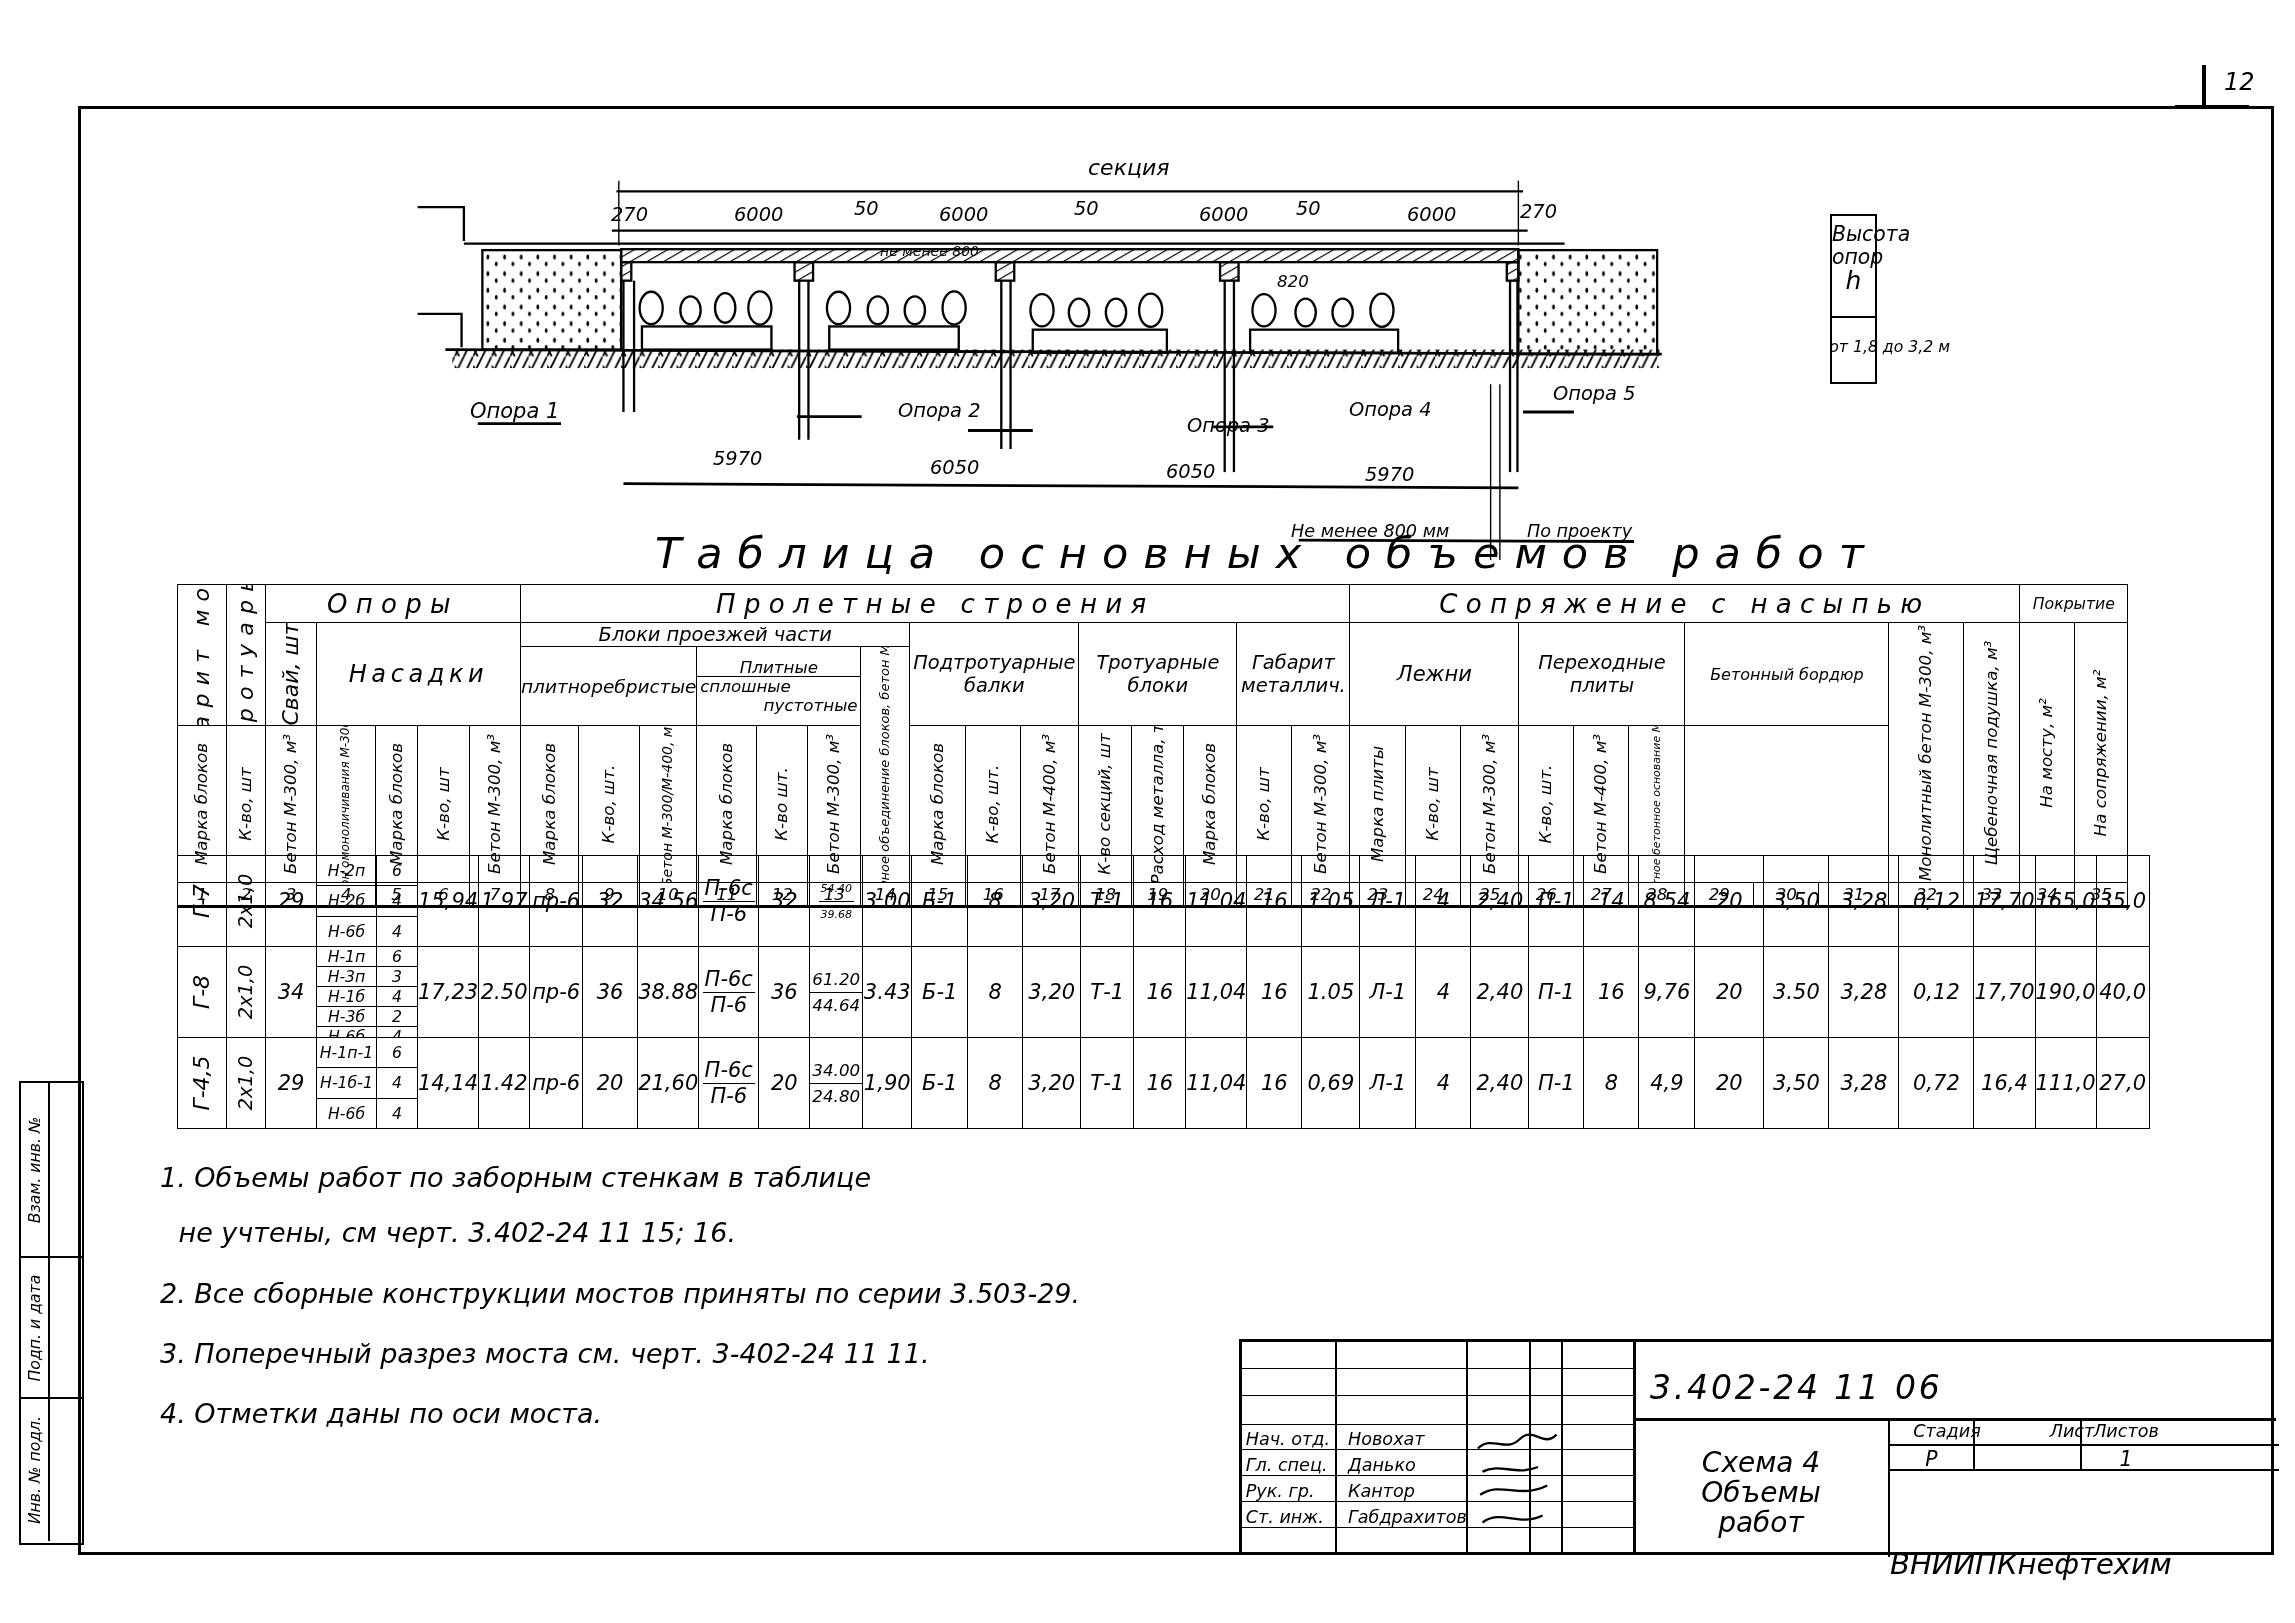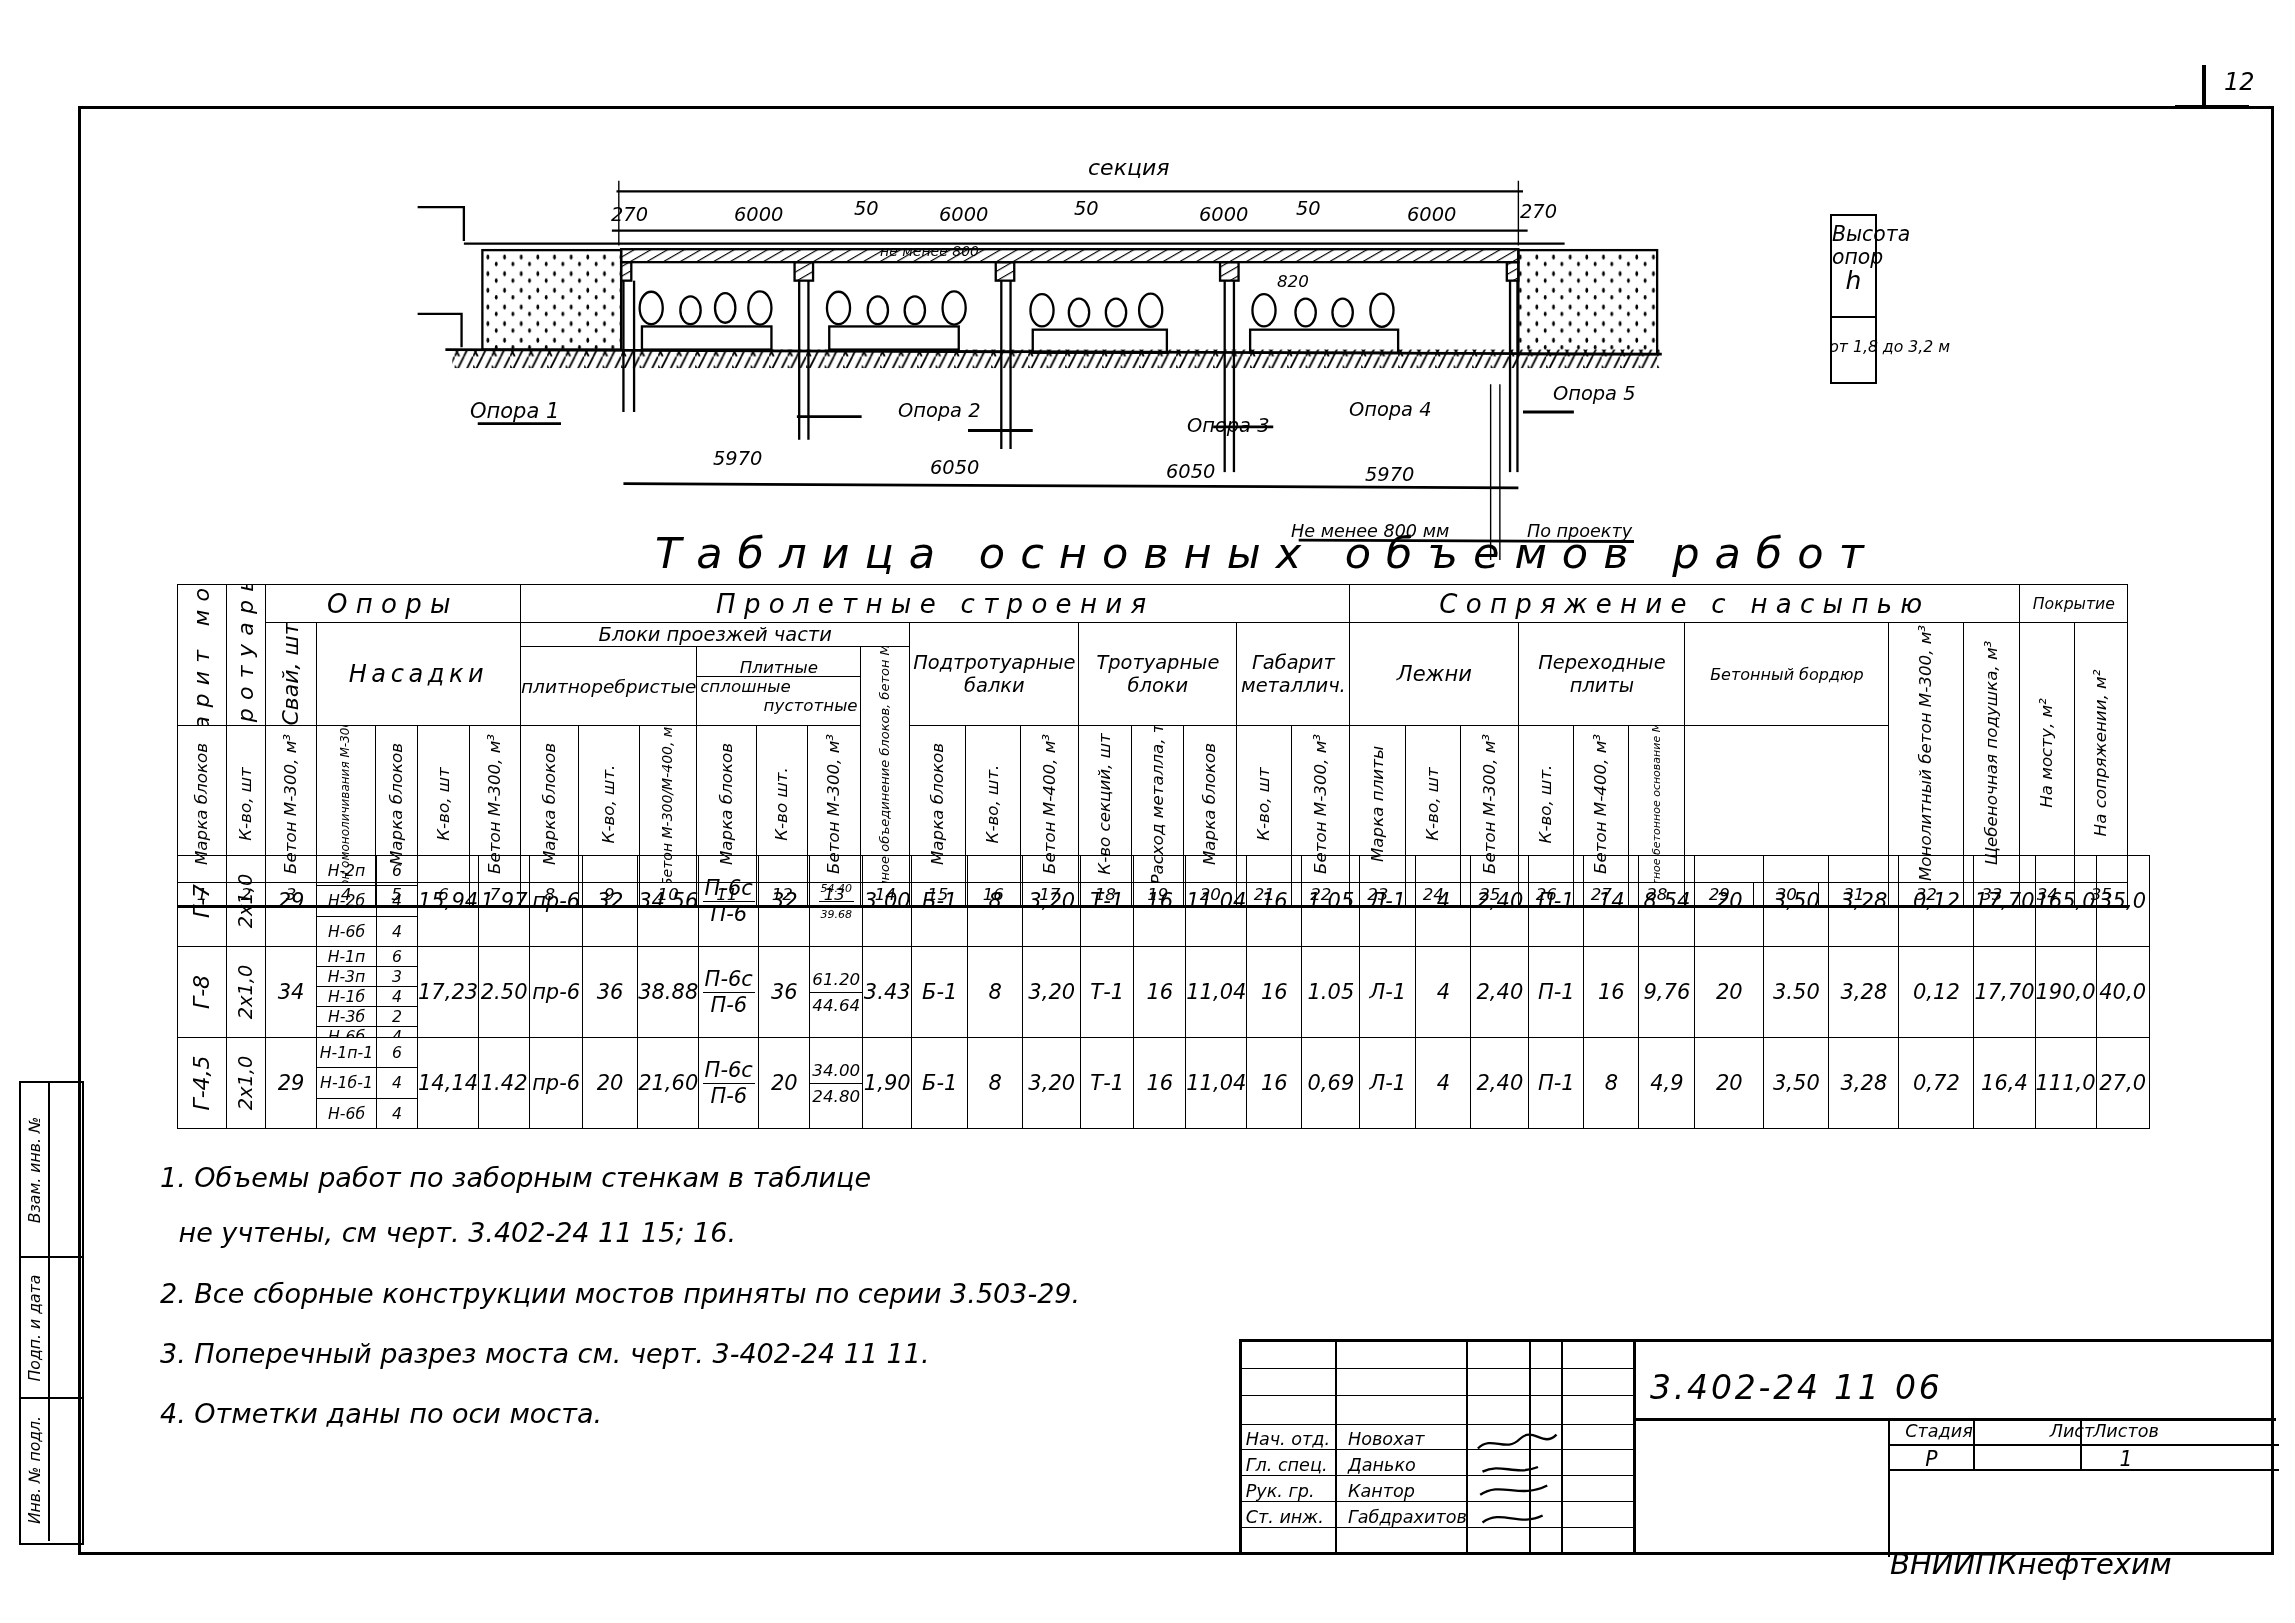--- a/index.html
+++ b/index.html
@@ -667,26 +667,30 @@
     <div class="tb-role" style="top:139px;">Рук. гр.</div>
     <div class="tb-name" style="top:139px;">Кантор</div>
     <div class="tb-role" style="top:165px;">Ст. инж.</div>
     <div class="tb-name" style="top:165px;">Габдрахитов</div>
     <svg style="position:absolute;left:231px;top:88px;" width="93" height="111" viewBox="0 0 200 240">
       <path d="M10 40 C40 10 70 50 100 20 S150 40 180 10 M20 90 C60 70 90 100 140 80 M15 140 C60 110 100 150 160 120 M20 200 C60 170 100 210 150 185" stroke="#000" stroke-width="5" fill="none"></path>
     </svg>
   </div>
   <div class="tb-code">3.402-24   11  06</div>
   <div class="tb-hline"></div>
+  <div class="tb-title">
+    <div>Схема 4</div>
+    <div>Объемы работ</div>
+  </div>
   <div class="tb-stage">
     <div class="h"></div>
     <div class="v"></div>
     <div style="position:absolute;left:83px;top:0;width:2.3px;height:51px;background:#000;"></div>
     <div style="position:absolute;left:190px;top:0;width:2.3px;height:51px;background:#000;"></div>
-    <div class="cellh" style="left:0;width:98px;font-style:italic;">Стадия</div>
+    <div class="cellh" style="left:8px;width:98px;font-style:italic;">Стадия</div>
     <div class="cellh" style="left:86px;width:104px;padding-left:44px;">Лист</div>
     <div class="cellh" style="left:192px;width:88px;">Листов</div>
     <div class="cellv" style="left:0;width:83px;">Р</div>
     <div class="cellv" style="left:86px;width:104px;"></div>
     <div class="cellv" style="left:192px;width:88px;">1</div>
   </div>
   <div class="tb-org" style="left:648px;width:259px;">ВНИИПКнефтехим</div>
 </div>
 
 

